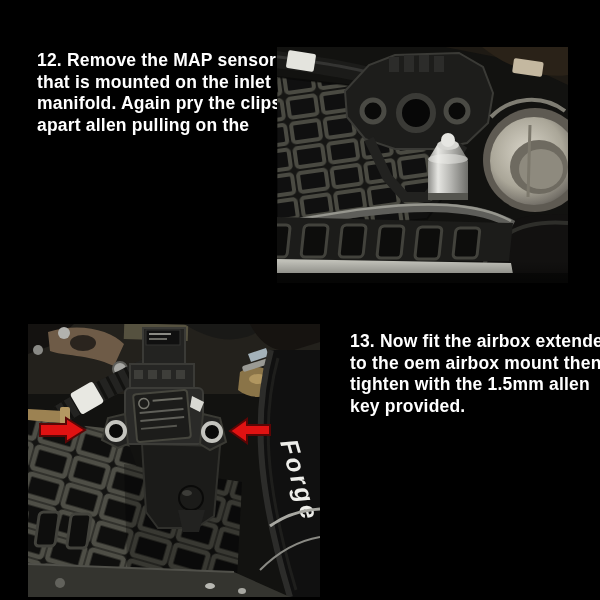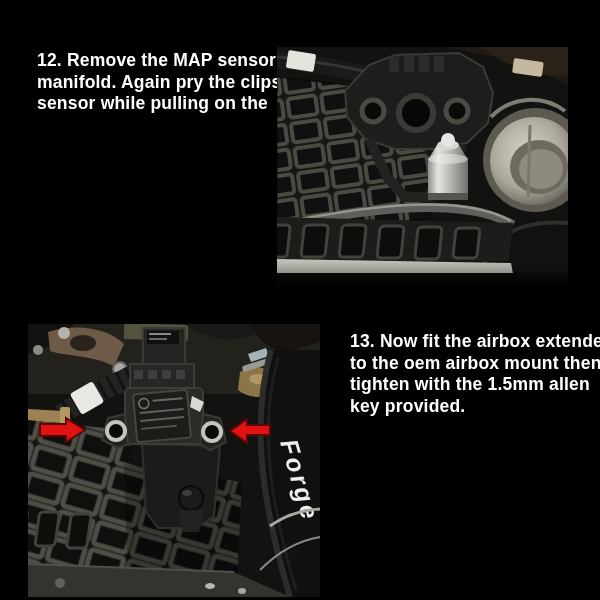--- a/index.html
+++ b/index.html
@@ -19,22 +19,23 @@
   .photo-top{left:277px;top:47px;width:291px;height:236px;}
   .photo-bottom{left:28px;top:324px;width:292px;height:273px;}
 </style>
 </head>
 <body>
 
 <div class="canvas">
 
   <div class="step step-12">
     <div>12. Remove the MAP sensor</div>
+    <div>that is mounted on the inlet</div>
     <div>manifold. Again pry the clips</div>
-    <div>sensor while pulling on the</div>
+    <div>apart allen pulling on the</div>
   </div>
 
   <figure class="photo photo-top">
     <svg width="291" height="236" viewBox="0 0 291 236">
       <defs>
         <pattern id="ribs1" patternUnits="userSpaceOnUse" width="34" height="25" patternTransform="rotate(-8)">
           <rect width="34" height="25" fill="#161614"></rect>
           <rect x="3" y="3" width="28" height="19" rx="3" fill="#101010" stroke="#4a4a42" stroke-width="4"></rect>
         </pattern>
         <linearGradient id="silverV" x1="0" y1="0" x2="1" y2="0">

